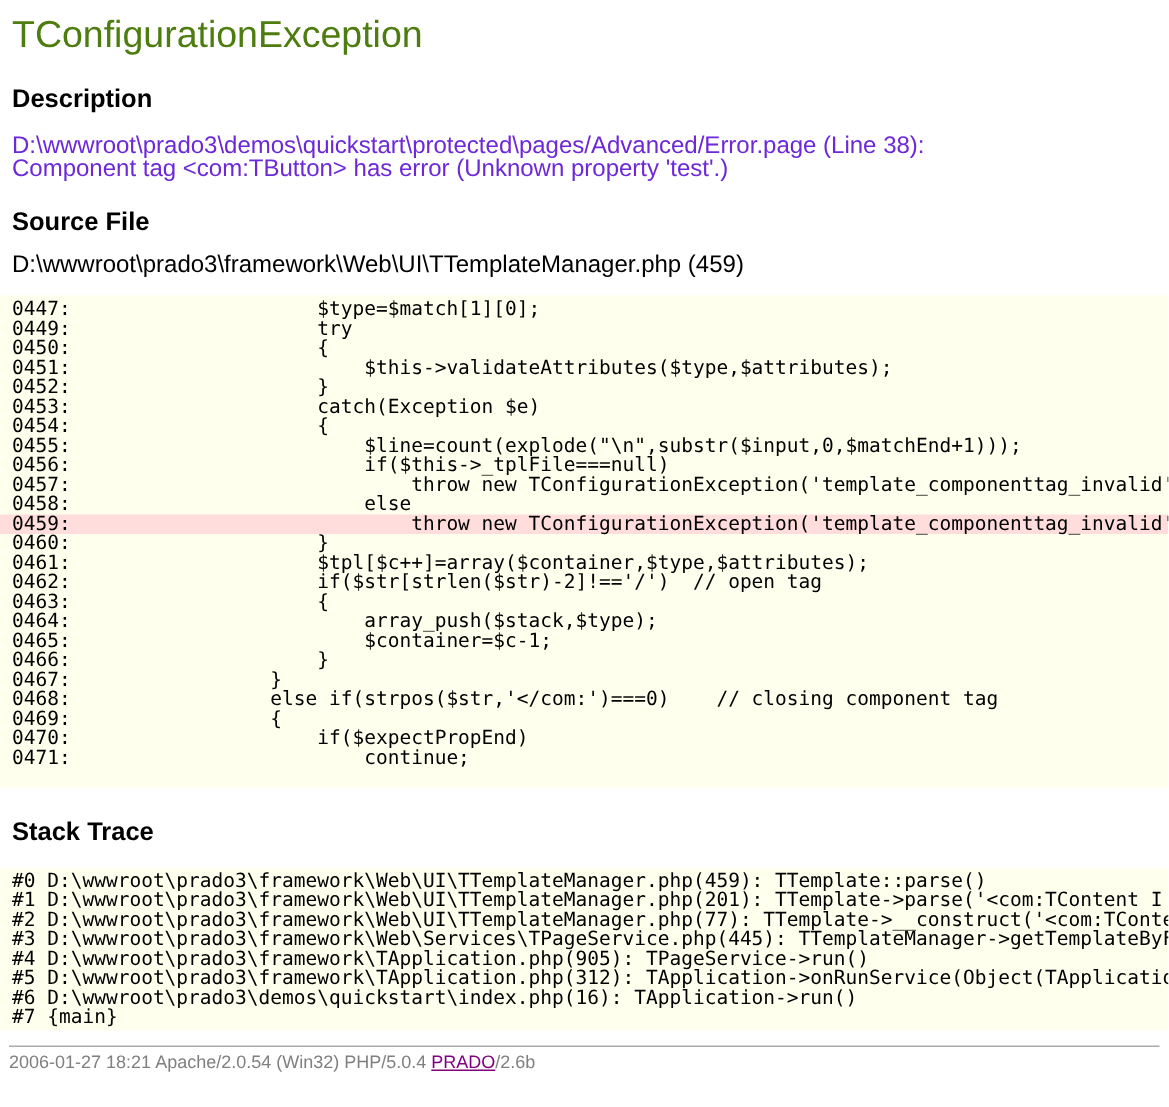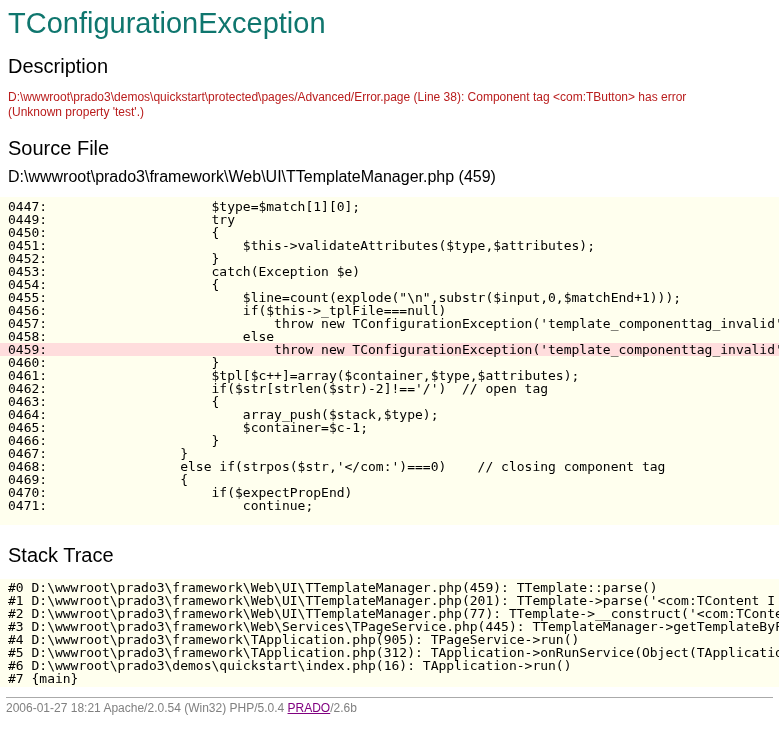--- a/index.html
+++ b/index.html
@@ -1,30 +1,30 @@
 <!DOCTYPE html>
 <html><head>
 <meta charset="utf-8">
 <style>
   html,body{margin:0;padding:0;}
   body{
     width:779px;height:738px;overflow:hidden;background:#ffffff;
     font-family:"Liberation Sans",sans-serif;color:#000000;
   }
   .page-title{
-    color:#0f766e;font-weight:normal;font-size:29px;line-height:30px;
+    color:#4d7c0f;font-weight:normal;font-size:25px;line-height:30px;
     margin:8px 8px 0 8px;
   }
   .section-heading{
-    font-size:20px;line-height:16px;font-weight:normal;color:#000;
+    font-size:17px;line-height:16px;font-weight:bold;color:#000;
     margin:20px 8px 0 8px;
   }
   .heading-stack{margin-top:22px;}
   .message{
-    color:#b91c1c;font-size:12px;line-height:15px;
+    color:#6d28d9;font-size:16px;line-height:15px;
     margin:16px 8px 0 8px;max-width:690px;
   }
   .srcpath{
     color:#000000;font-size:16px;line-height:15px;
     margin:13px 8px 0 8px;
   }
   .code-block{
     margin-top:13px;background:#ffffee;
     padding:3px 0 13px 0;
     font-family:"DejaVu Sans Mono","Liberation Mono",monospace;

